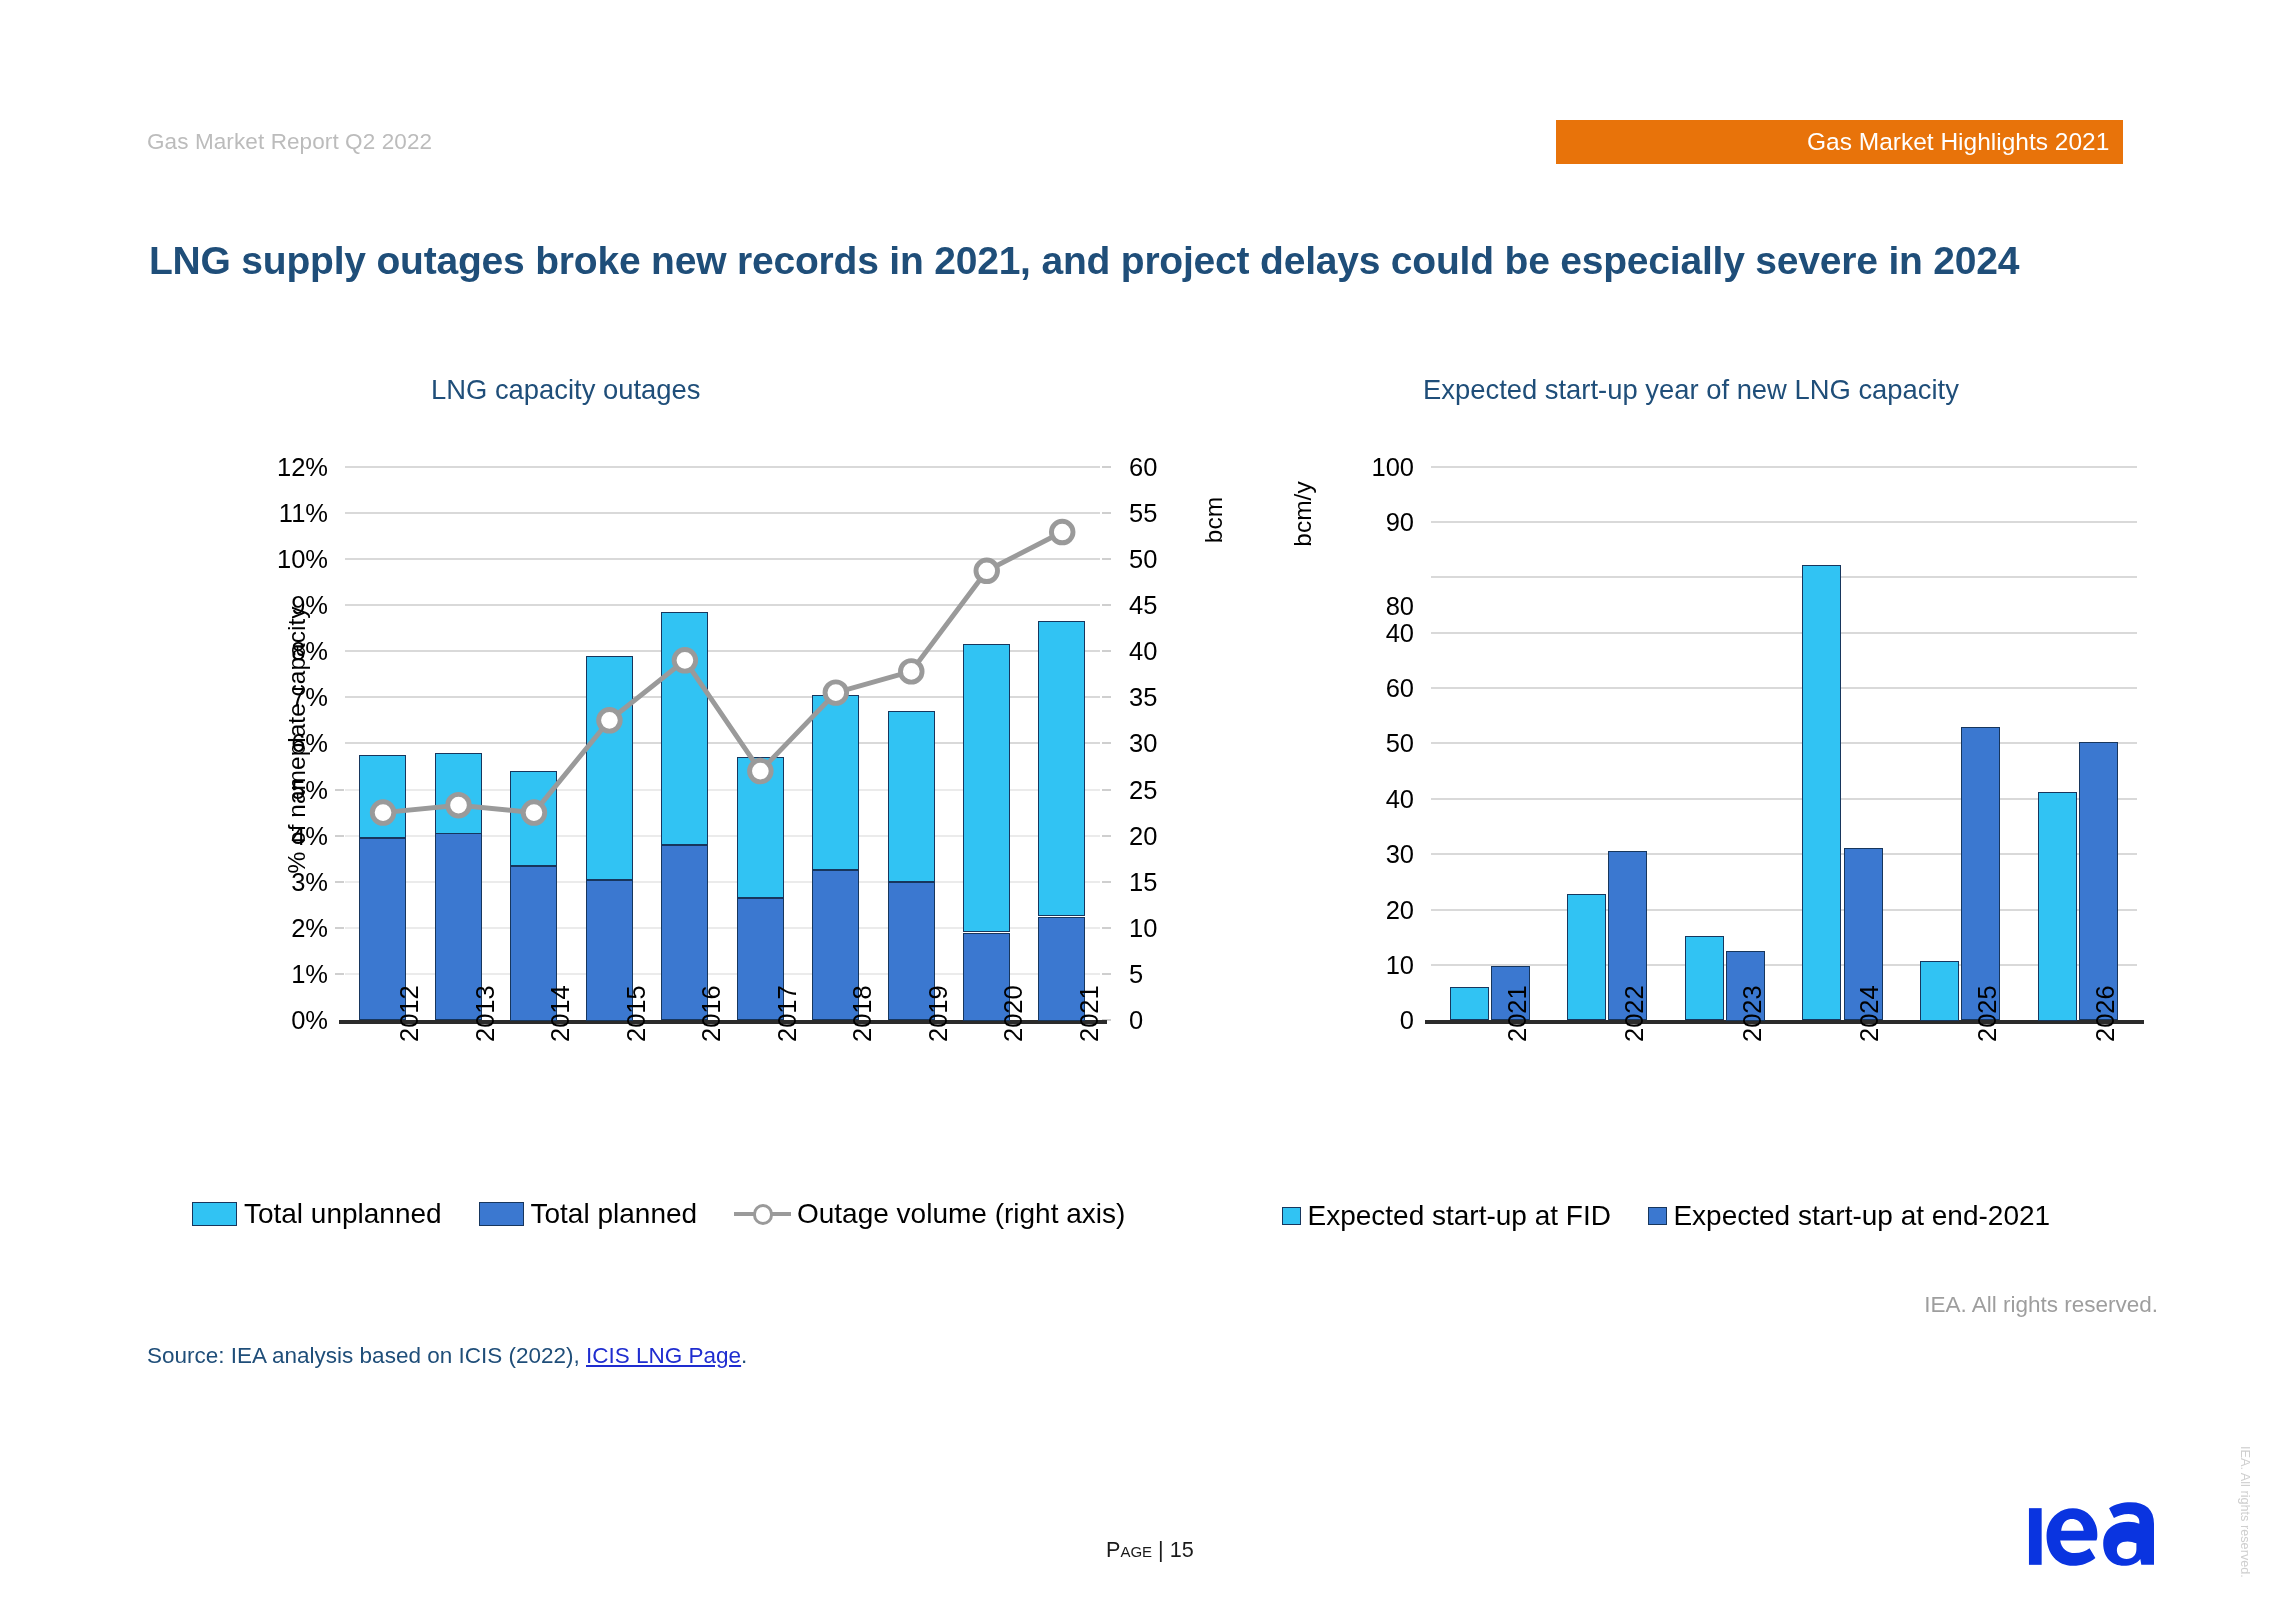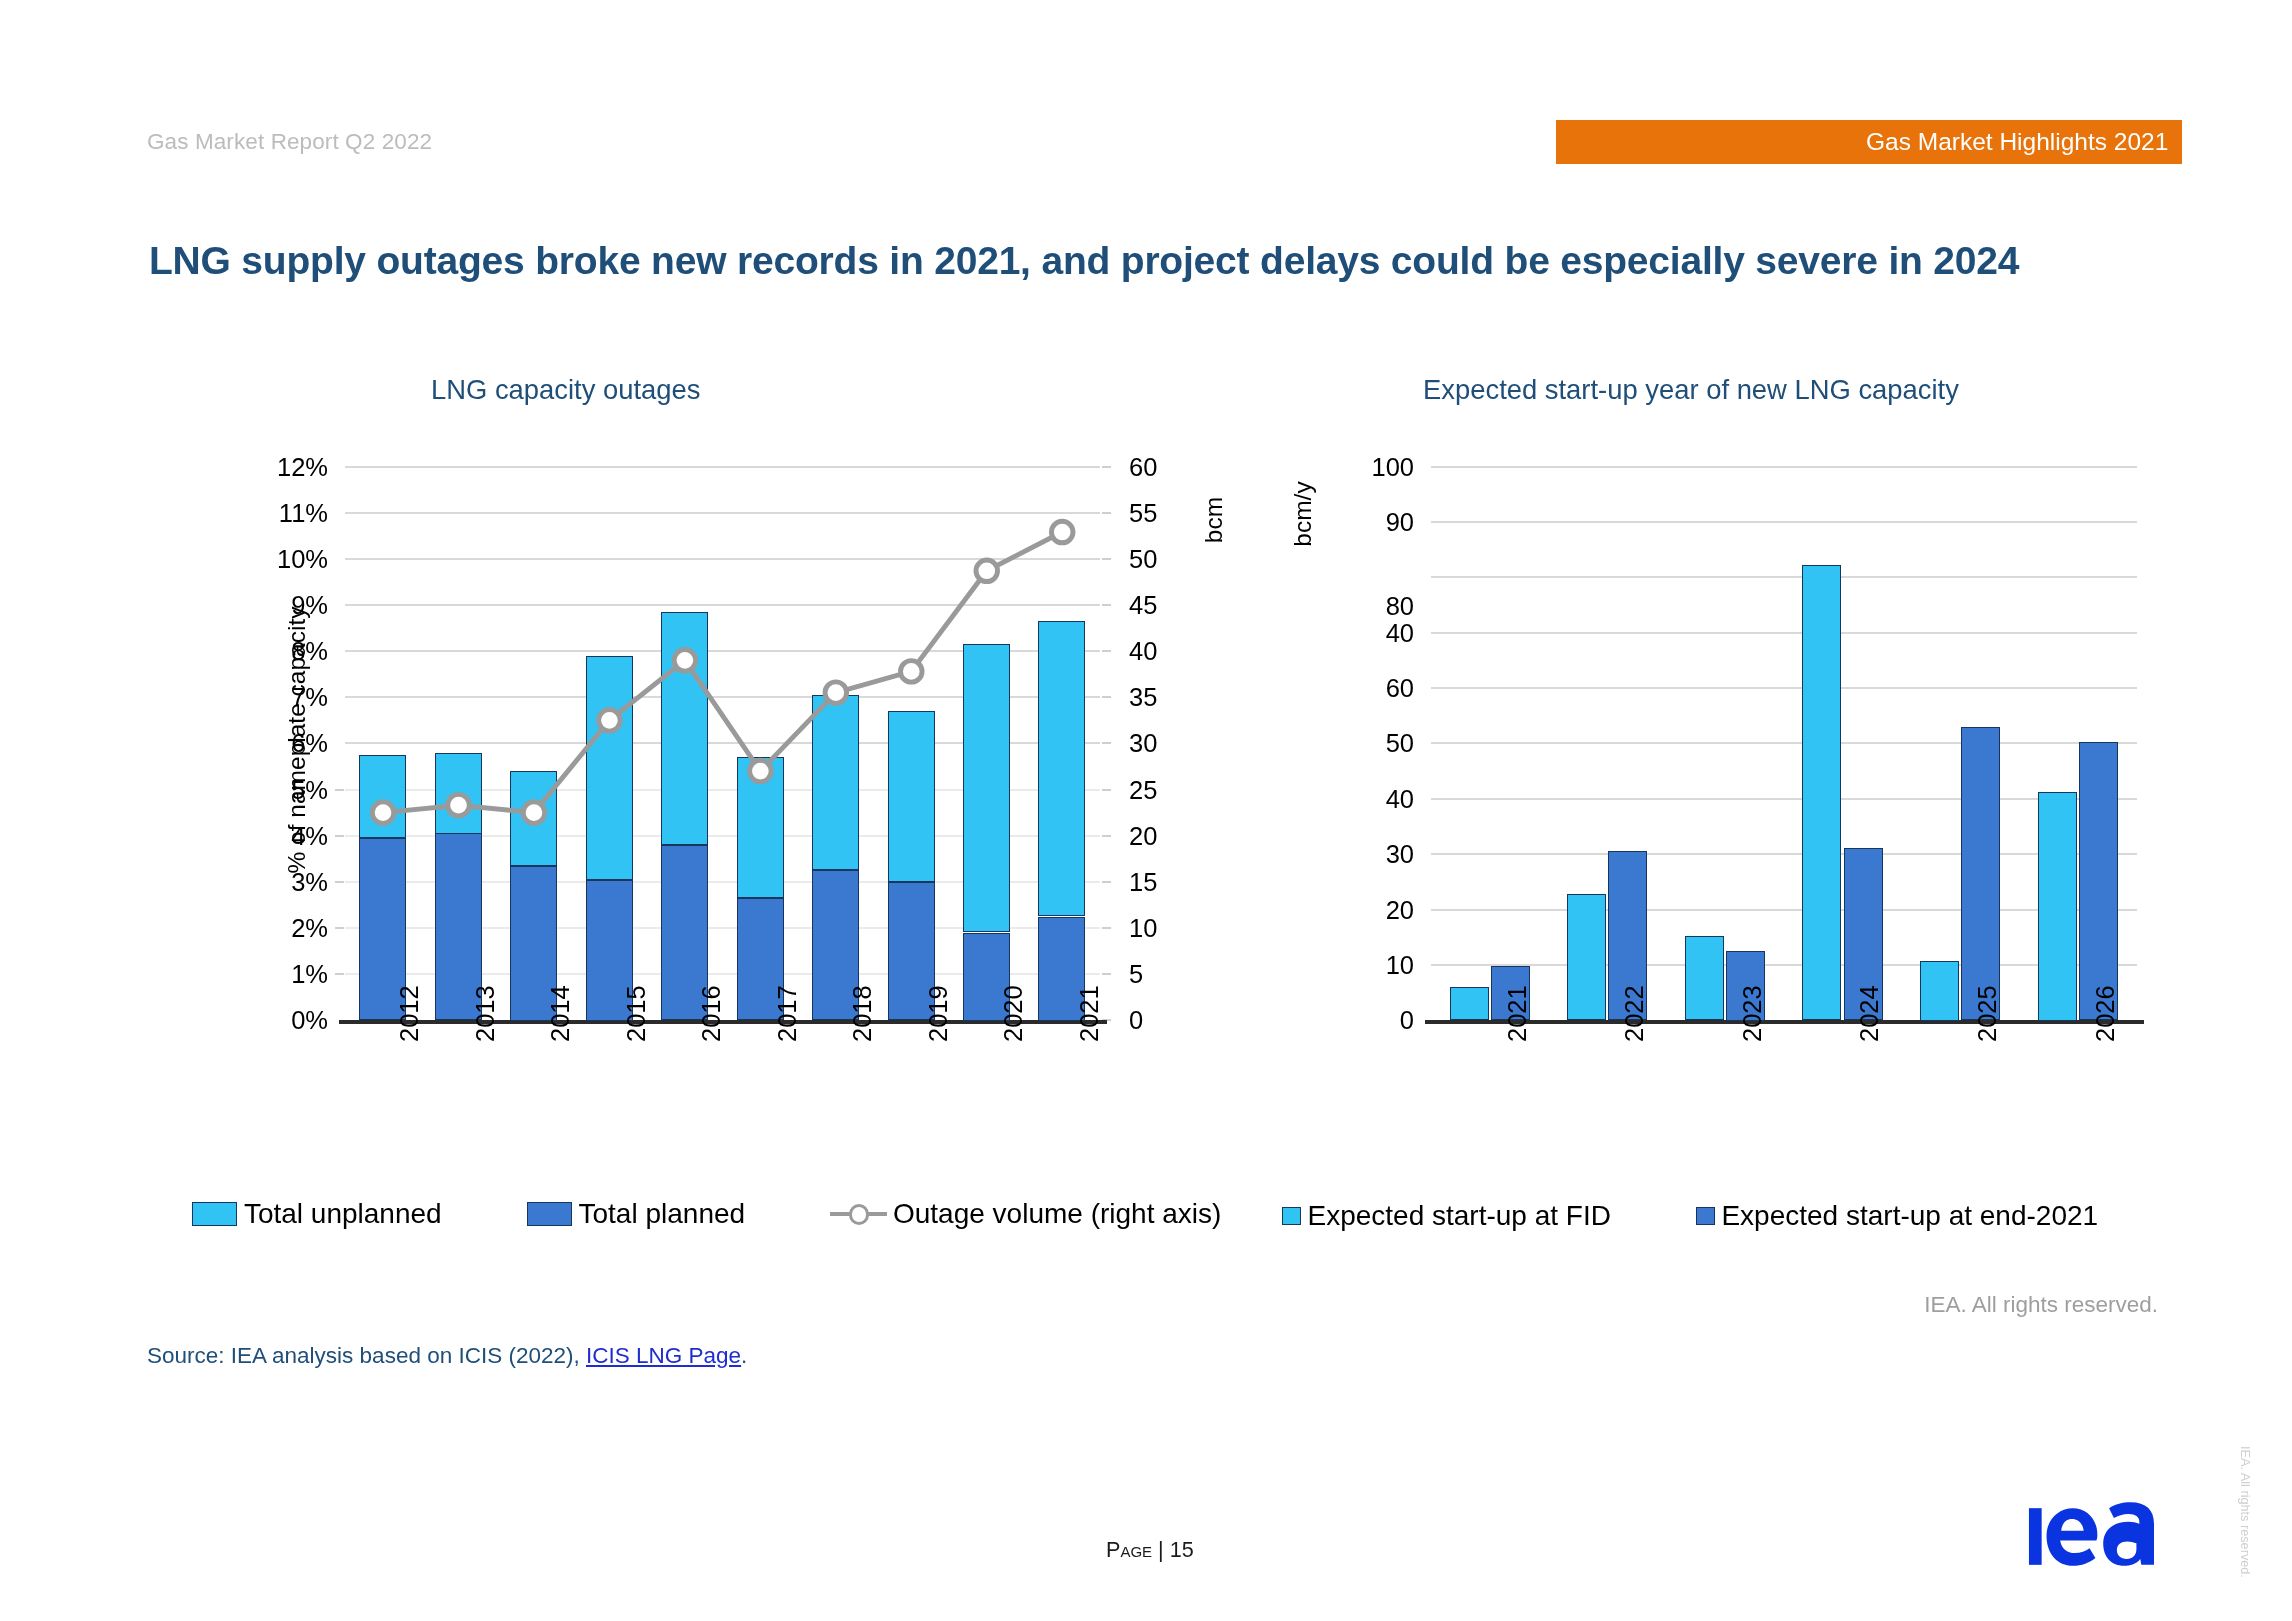--- a/index.html
+++ b/index.html
@@ -15,21 +15,21 @@
     background: #ffffff;
   }
 
   
   .hdr-left {
     position: absolute; left: 147px; top: 129px;
     font-size: 22.5px; color: #bcbcbc; letter-spacing: 0.1px;
   }
   .hdr-banner {
     position: absolute; left: 1556px; top: 120px;
-    width: 626px; height: 44px;
+    width: 567px; height: 44px;
     background: #e8730a;
     display: flex; align-items: center; justify-content: flex-end;
     padding-right: 13.7px;
   }
   .hdr-banner span { color: #ffffff; font-size: 24.5px; }
 
   
   .title {
     position: absolute; left: 149px; top: 238px; width: 1950px;
     font-size: 39px; font-weight: bold; color: #1f4e79;
@@ -82,21 +82,21 @@
     border: 1.5px solid #17365d;
   }
   .bar.unplanned { background: #31c3f3; }
   .bar.planned   { background: #3b78d0; }
   .bar.fid       { background: #31c3f3; }
   .bar.end2021   { background: #3b78d0; }
 
   svg.overlay { position: absolute; left: 0; top: 0; overflow: visible; }
 
   
-  .legend { position: absolute; display: flex; align-items: flex-end; gap: 48px; }
+  .legend { position: absolute; display: flex; align-items: flex-end; }
   .legend .item { display: flex; align-items: center; margin-right: 37px; }
   .legend .item:last-child { margin-right: 0; }
   .legend .swatch {
     width: 45px; height: 23.5px; border: 1.5px solid #17365d; margin-right: 6.9px;
   }
   .legend .swatch.sm { width: 18.6px; height: 18.6px; }
   .legend .lbl { font-size: 28px; color: #000; white-space: nowrap; }
   .legend .lineswatch {
     width: 57px; height: 23.5px; position: relative; margin-right: 5.9px;
   }

